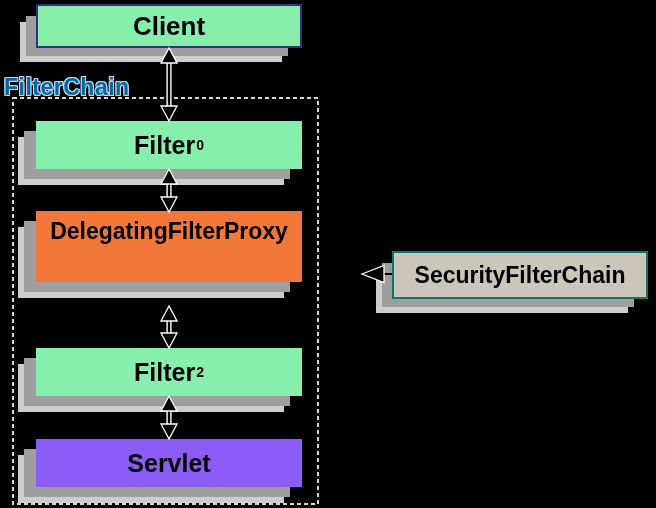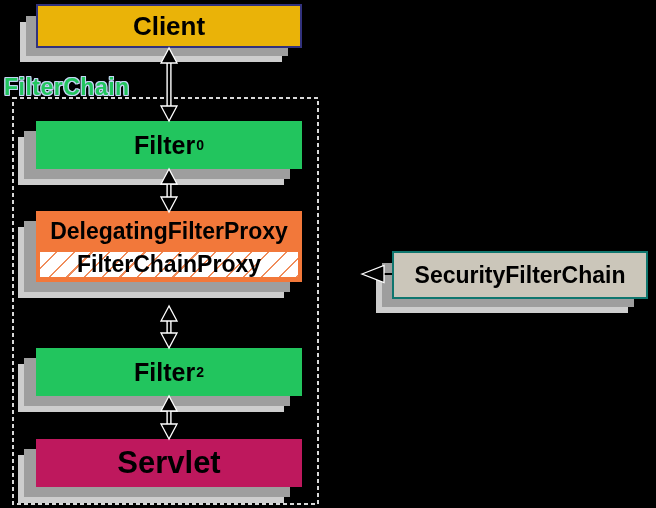--- a/index.html
+++ b/index.html
@@ -36,32 +36,32 @@
     content: "";
     position: absolute;
     inset: 0;
     background: #CDCDCD;
     transform: translate(-18px, 16px);
     z-index: -2;
   }
 
   .client-box {
     left: 36px; top: 4px; width: 266px; height: 44px;
-    background: #eab308;
+    background: #86efac;
     border: 2px solid #32327D;
     font-size: 26px;
   }
   .filter-box {
     left: 36px; width: 266px; height: 48px;
-    background: #22c55e;
+    background: #86efac;
     font-size: 25px;
   }
   .filter0-box { top: 121px; }
   .filter2-box { top: 348px; }
-  .servlet-box { top: 439px; left: 36px; width: 266px; height: 48px; background: #be185d; font-size: 31px; }
+  .servlet-box { top: 439px; left: 36px; width: 266px; height: 48px; background: #8b5cf6; font-size: 25px; }
 
   .dfp-box {
     left: 36px; top: 211px; width: 266px; height: 71px;
     background: #F2783A;
     display: block;
   }
   .dfp-title {
     height: 41px;
     display: flex;
     align-items: center;
@@ -100,21 +100,21 @@
     margin: 0 0 8px 1px;
   }
   .label-row { display: flex; align-items: center; }
 
   
   .group-label {
     position: absolute;
     left: 4px; top: 74px;
     font-weight: bold;
     font-size: 23px;
-    color: #22c55e;
+    color: #0369a1;
     letter-spacing: 0.5px;
     text-shadow:
       -1px -1px 0 #C4D4F4, 1px -1px 0 #C4D4F4,
       -1px  1px 0 #C4D4F4, 1px  1px 0 #C4D4F4,
       -1px  0   0 #C4D4F4, 1px  0   0 #C4D4F4,
        0   -1px 0 #C4D4F4, 0    1px 0 #C4D4F4;
     z-index: 3;
   }
 
   .overlay {
@@ -137,23 +137,20 @@
 
   <div class="box shadowed filter-box filter0-box">
     <span class="label-row">
       <span>Filter</span>
         <span class="sub">0</span>
     </span>
   </div>
 
   <div class="box shadowed dfp-box">
     <div class="dfp-title">DelegatingFilterProxy</div>
-    <div class="fcp-box">
-      <span>FilterChainProxy</span>
-    </div>
   </div>
 
   <div class="box shadowed filter-box filter2-box">
     <span class="label-row">
       <span>Filter</span>
         <span class="sub">2</span>
     </span>
   </div>
 
   <div class="box shadowed servlet-box">

